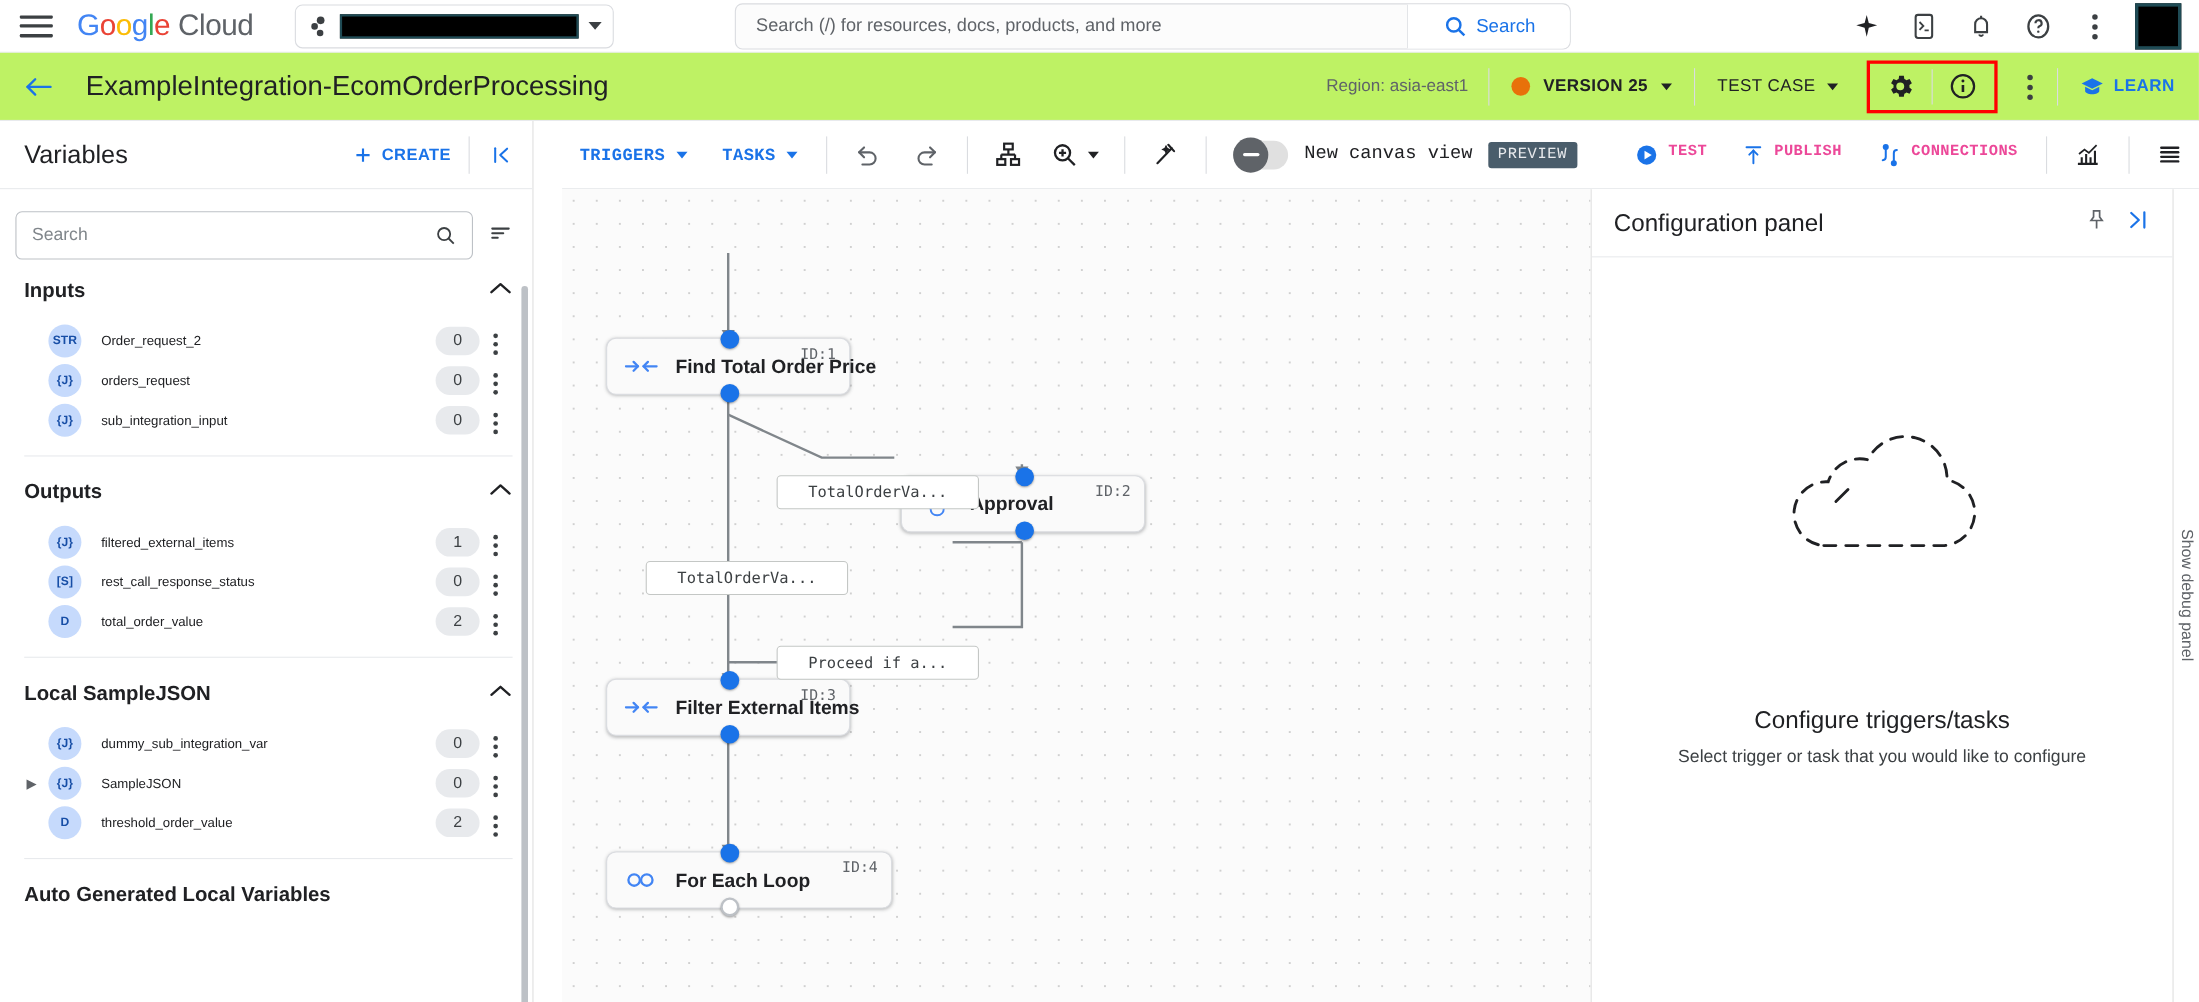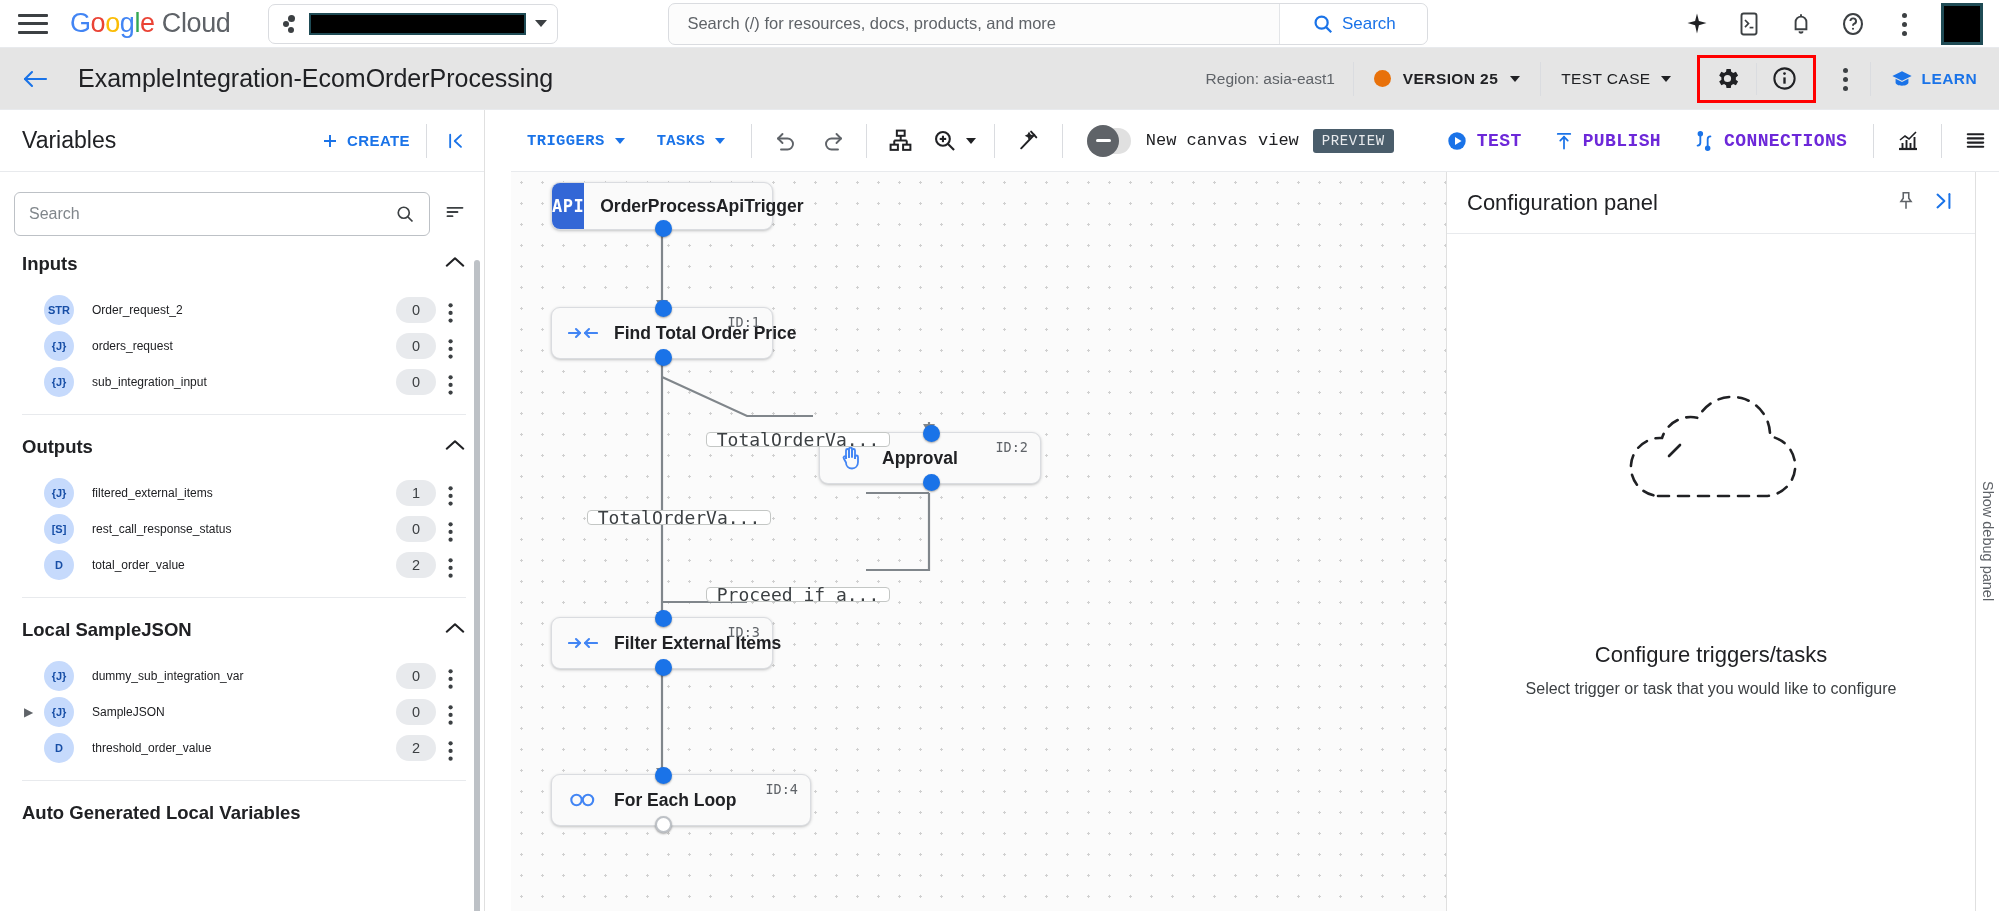--- a/index.html
+++ b/index.html
@@ -58,21 +58,21 @@
   .ticon { width: 48px; height: 48px; display: flex; align-items: center; justify-content: center;
     cursor: pointer; color: #3c4043; }
   .kebab { width: 6px; height: 28px; position: relative; }
   .kebab i { position: absolute; left: 0; width: 5px; height: 5px; border-radius: 50%; background: #3c4043; }
   .kebab i:nth-child(1){top:3px} .kebab i:nth-child(2){top:12px} .kebab i:nth-child(3){top:21px}
   .avatar { width: 42px; height: 42px; background: #000; border: 3px solid #1f4b55; margin-left: 8px; margin-right: 6px; }
 
   
   .titlebar {
     position: absolute; top: 48px; left: 0; width: 1999px; height: 62px;
-    display: flex; align-items: center; background: #e5e5e5; border-bottom: 1px solid #e8eaed; text-align: center;
+    display: flex; align-items: center; background: #bef264; border-bottom: 1px solid #e8eaed; text-align: center;
   }
   .backarrow { margin-left: 18px; width: 34px; height: 34px; display:flex; align-items:center; justify-content:center;
     color: #1a73e8; cursor: pointer; }
   .page-title { margin-left: 26px; font-size: 25px; color: #202124; white-space: nowrap; }
   .tb-right { position: absolute; right: 0; display: flex; align-items: center; height: 62px; }
   .region-txt { font-size: 15.5px; color: #5f6368; padding-right: 18px; }
   .vdiv { width: 1px; height: 34px; background: #dadce0; }
   .ver-chip { display: flex; align-items: center; gap: 12px; padding: 0 20px; cursor: pointer; }
   .ver-dot { width: 17px; height: 17px; border-radius: 50%; background: #e8710a; }
   .ver-label { font-size: 15.5px; font-weight: bold; color: #202124; letter-spacing: .4px; }
@@ -95,21 +95,21 @@
   .tb-menu .mini-caret { border-top-color:#1a73e8; }
   .tb-ico { width: 56px; height: 46px; display:flex; align-items:center; justify-content:center; cursor:pointer; color:#3c4043; }
   .tbsep { width:1px; height:34px; background:#dadce0; margin: 0 10px; }
   .toggle { width: 52px; height: 26px; border-radius: 13px; background: #e0e0e0; position: relative; cursor: pointer; margin-left: 14px; }
   .toggle .knob { position: absolute; left: 0; top: -3px; width: 32px; height: 32px; border-radius: 50%;
     background: #5f6368; display:flex; align-items:center; justify-content:center; }
   .toggle .knob::after { content:''; width:15px; height:3px; background:#fff; border-radius:2px; }
   .ncv-label { font-size: 17px; color: #202124; margin-left: 15px; white-space: nowrap; }
   .preview-badge { margin-left: 14px; background: #4a5d6b; color: #e8eaed; font-size: 14px;
     letter-spacing: .6px; padding: 4px 9px; border-radius: 3px; }
-  .tb-action { display:flex; align-items:center; gap:9px; color:#6d28d9; font-size:18px;
+  .tb-action { display:flex; gap:9px; color:#ec4899; font-size:14px;
     font-weight:bold; letter-spacing:.4px; padding: 0 16px; cursor:pointer; white-space: nowrap; }
 
   
   .leftpanel { position: absolute; top: 110px; left: 0; width: 485px; height: 801px;
     background: #fff; border-right: 1px solid #e0e0e0; }
   .lp-head { height: 62px; display:flex; align-items:center; border-bottom: 1px solid #e8eaed; }
   .lp-title { margin-left: 22px; font-size: 23px; color: #202124; }
   .lp-create { margin-left: auto; display:flex; align-items:center; gap:8px; color:#1a73e8;
     font-size:15px; font-weight:bold; letter-spacing:.4px; cursor:pointer; }
   .lp-collapse { width: 58px; display:flex; align-items:center; justify-content:center; color:#1a73e8;
@@ -150,22 +150,22 @@
   .node .nid { position: absolute; right: 12px; top: 6px; font-size: 13.5px; color: #5f6368;
     font-family: "DejaVu Sans Mono", monospace; }
   .api-chip { width: 60px; height: 100%; background: #3367d6; border-radius: 8px 0 0 8px;
     color: #fff; font-size: 17px; font-weight: bold; font-family: "DejaVu Sans Mono", monospace;
     display:flex; align-items:center; justify-content:center; letter-spacing: .5px; }
   .nicon { width: 62px; display:flex; align-items:center; justify-content:center; color: #4285f4; flex: 0 0 auto; }
   .port { position: absolute; width: 17px; height: 17px; border-radius: 50%; background: #1a73e8;
     box-shadow: 0 1px 2px rgba(0,0,0,.35); }
   .port.hollow { background: #fff; border: 2px solid #bdc1c6; }
   .edgelabel { position: absolute; background: #fff; border: 1px solid #c4c7c5; border-radius: 4px;
-    height: 15px; display: flex; align-items: center; justify-content: center;
-    font-size: 18px; color: #3c4043; font-family: "DejaVu Sans Mono", monospace; white-space: nowrap; }
+    height: 31px; display: flex; align-items: center; justify-content: center;
+    font-size: 14px; color: #3c4043; font-family: "DejaVu Sans Mono", monospace; white-space: nowrap; }
 
   
   .rightpanel { position: absolute; top: 172px; left: 1446px; width: 529px; height: 739px;
     background: #fff; border-left: 1px solid #e0e0e0; }
   .rp-head { height: 62px; display:flex; align-items:center; border-bottom: 1px solid #e8eaed; }
   .rp-title { margin-left: 20px; font-size: 22px; color: #202124; }
   .rp-actions { margin-left: auto; display:flex; align-items:center; gap: 14px; padding-right: 20px; }
   .rp-empty { position: absolute; top: 220px; left: 0; width: 100%; text-align: center; }
   .rp-cloud { display:flex; justify-content:center; margin-bottom: 130px; }
   .rp-h { font-size: 22px; color: #202124; }
@@ -599,25 +599,20 @@
         <path d="M355 276 L418 276 L418 250"></path>
         <polygon points="412,252 424,252 418,262" fill="#80868b" stroke="none"></polygon>
         <path d="M355 321 L418 321"></path>
         <path d="M418 321 L418 398 L355 398"></path>
         <path d="M236 430 L151 430"></path>
         <line x1="151" y1="498" x2="151" y2="598"></line>
         <polygon points="145,596 157,596 151,606" fill="#80868b" stroke="none"></polygon>
       </g>
     </svg>
 
-    <div class="node" style="left:40px;top:10px;width:222px;height:48px;">
-      <span class="api-chip">API</span>
-      <span class="nlabel" style="margin-left:16px">OrderProcessApiTrigger</span>
-      <span class="port" style="left:103px;bottom:-8px"></span>
-    </div>
 
     <div class="node" style="left:40px;top:135px;width:222px;height:52px;">
       <span class="nicon">
         <svg width="30" height="18" viewBox="0 0 30 18" fill="none" stroke="#4285f4" stroke-width="2.1" stroke-linecap="round" stroke-linejoin="round">
           <line x1="1" y1="9" x2="12" y2="9"></line>
             <polyline points="8,5 12,9 8,13"></polyline>
           <line x1="29" y1="9" x2="17" y2="9"></line>
             <polyline points="21,5 17,9 21,13"></polyline>
         </svg>
       </span>

